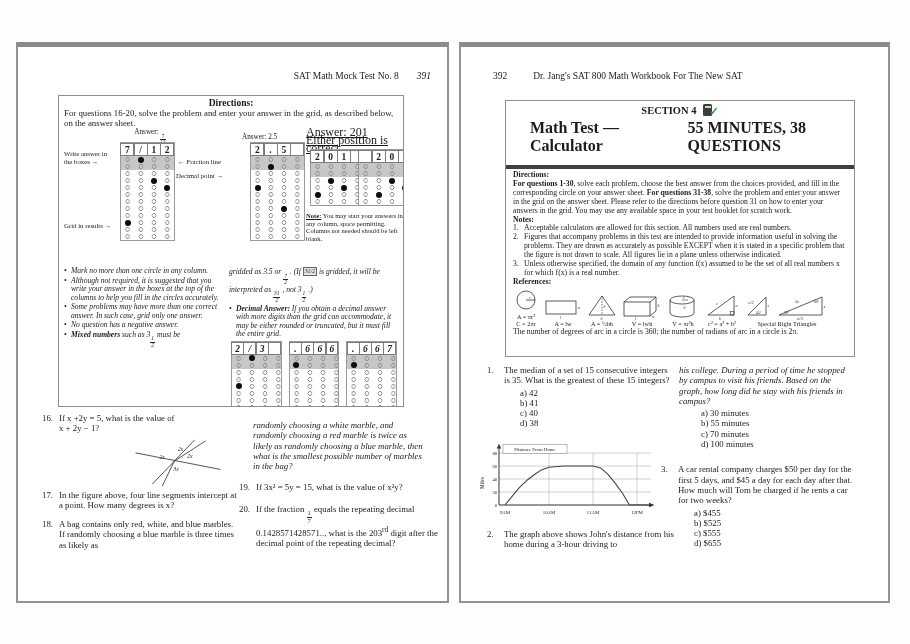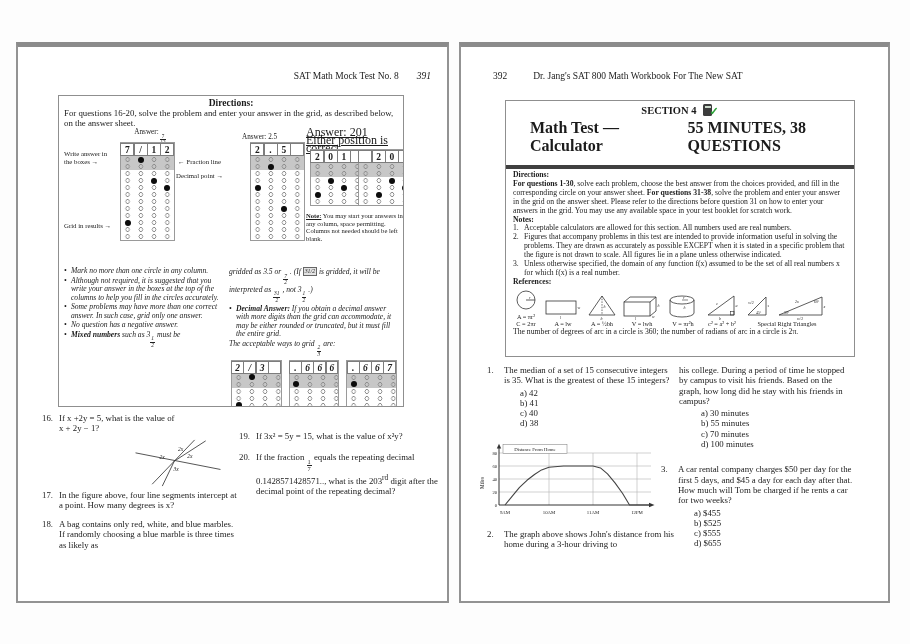--- a/index.html
+++ b/index.html
@@ -51,21 +51,21 @@
   .fr{display:inline-flex;flex-direction:column;text-align:center;vertical-align:-3.5px;
       font-size:0.72em;line-height:1.05;}
   .frn{border-bottom:0.7px solid #222;padding:0 1px;}
   
   .lq-left{position:absolute;left:24px;top:366px;width:196px;font-size:8.8px;line-height:10.3px;}
   .lq-right{position:absolute;left:221px;top:373px;width:202px;font-size:8.8px;line-height:10.3px;}
   .q{display:flex;}
   .qn{width:17px;flex:none;}
   .qt{flex:1;}
   .mt{margin-top:9px}.mt2{margin-top:11px}
-  .contpar{margin-left:14px;width:174px;}
+  .contpar{margin-left:14px;width:174px;font-style:italic;}
   .fig17{display:block;margin:5px 0 3px 86px;width:100px;height:48px;}
   
   .secbox{position:absolute;left:44px;top:53px;width:350px;height:257px;border:1px solid #8f8f8f;
           box-sizing:border-box;overflow:hidden;}
   .sec-head{border-bottom:4px solid #404040;padding:3px 14px 10px;}
   .sec-title{text-align:center;font-weight:bold;font-size:10.5px;}
   .calc{display:inline-block;width:9px;height:12px;background:#3c3c3c;border-radius:1.5px;
         margin-left:7px;vertical-align:-2px;position:relative;}
   .calc::before{content:"";position:absolute;left:1.5px;top:1.5px;width:6px;height:2.5px;background:#c9d8c9;}
   .chk{color:#2ea33a;font-weight:bold;font-size:11px;margin-left:-3px;position:relative;top:1px;}
@@ -193,26 +193,20 @@
             </span><span> . (If </span><span class="minigrid">31/2</span><span> is gridded, it will be interpreted as </span><span class="fr">
               <span class="frn">31</span>
               <span>2</span>
             </span><span> , not 3</span><span class="fr">
               <span class="frn">1</span>
               <span>2</span>
             </span><span> .)</span>
         </div>
         <div class="bullet">
           <span class="bold">Decimal Answer:</span><span> If you obtain a decimal answer with more digits than the grid can accommodate, it may be either rounded or truncated, but it must fill the entire grid.</span>
-        </div>
-        <div class="rpar">
-          <span>The acceptable ways to grid </span><span class="fr">
-              <span class="frn">2</span>
-              <span>3</span>
-            </span><span> are:</span>
         </div>
         <div class="bgrids">
           <div class="grid">
               <div class="gcells">
                 <div class="gcell">2</div>
                 <div class="gcell">/</div>
                 <div class="gcell">3</div>
                 <div class="gcell"></div>
               </div>
               <div class="gband gshade"></div>
@@ -266,20 +260,21 @@
       <span class="qn">17.</span>
       <span class="qt">In the figure above, four line segments intercept at a point. How many degrees is x?</span>
     </div>
     <div class="q mt">
       <span class="qn">18.</span>
       <span class="qt">A bag contains only red, white, and blue marbles. If randomly choosing a blue marble is three times as likely as</span>
     </div>
   </div>
 
   <div class="lq-right">
+    <div class="contpar">randomly choosing a white marble, and randomly choosing a red marble is twice as likely as randomly choosing a blue marble, then what is the smallest possible number of marbles in the bag?</div>
     <div class="q mt2">
       <span class="qn">19.</span>
       <span class="qt">If 3x² = 5y = 15, what is the value of x²y?</span>
     </div>
     <div class="q mt2">
       <span class="qn">20.</span>
       <span class="qt">
         <span>If the fraction </span><span class="fr">
             <span class="frn">1</span>
             <span>7</span>

